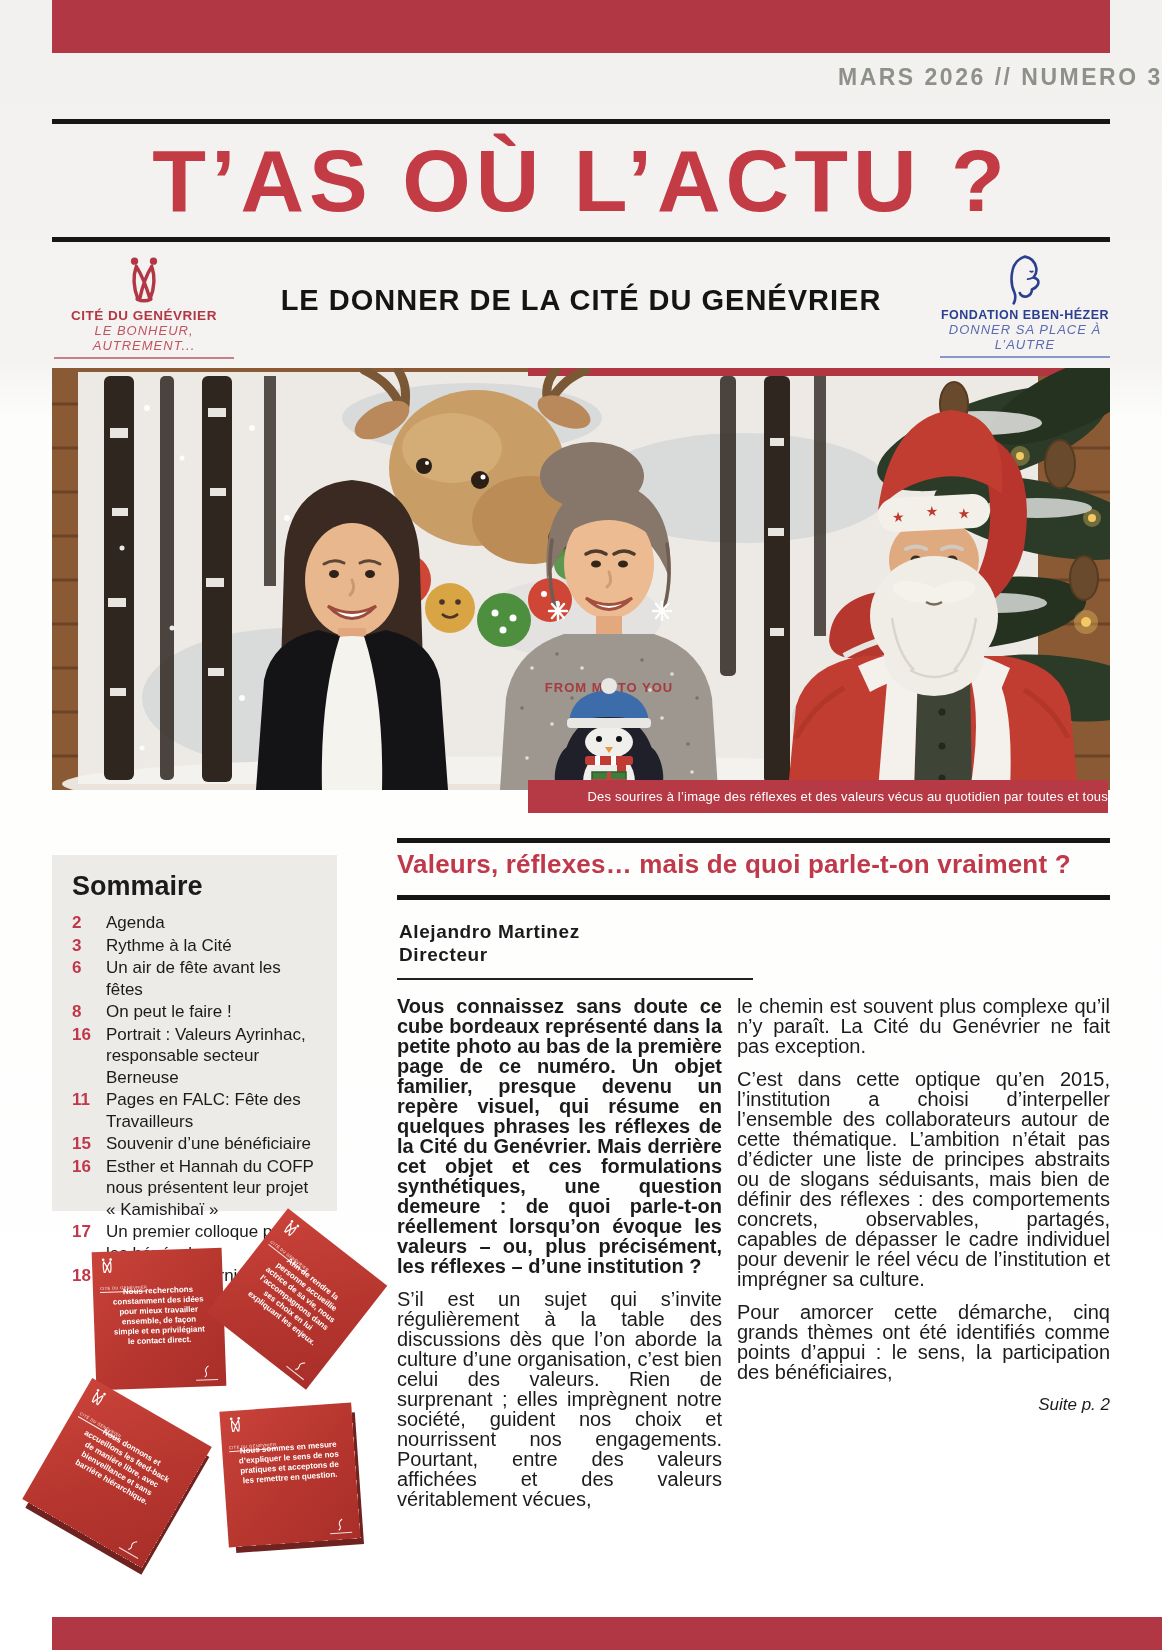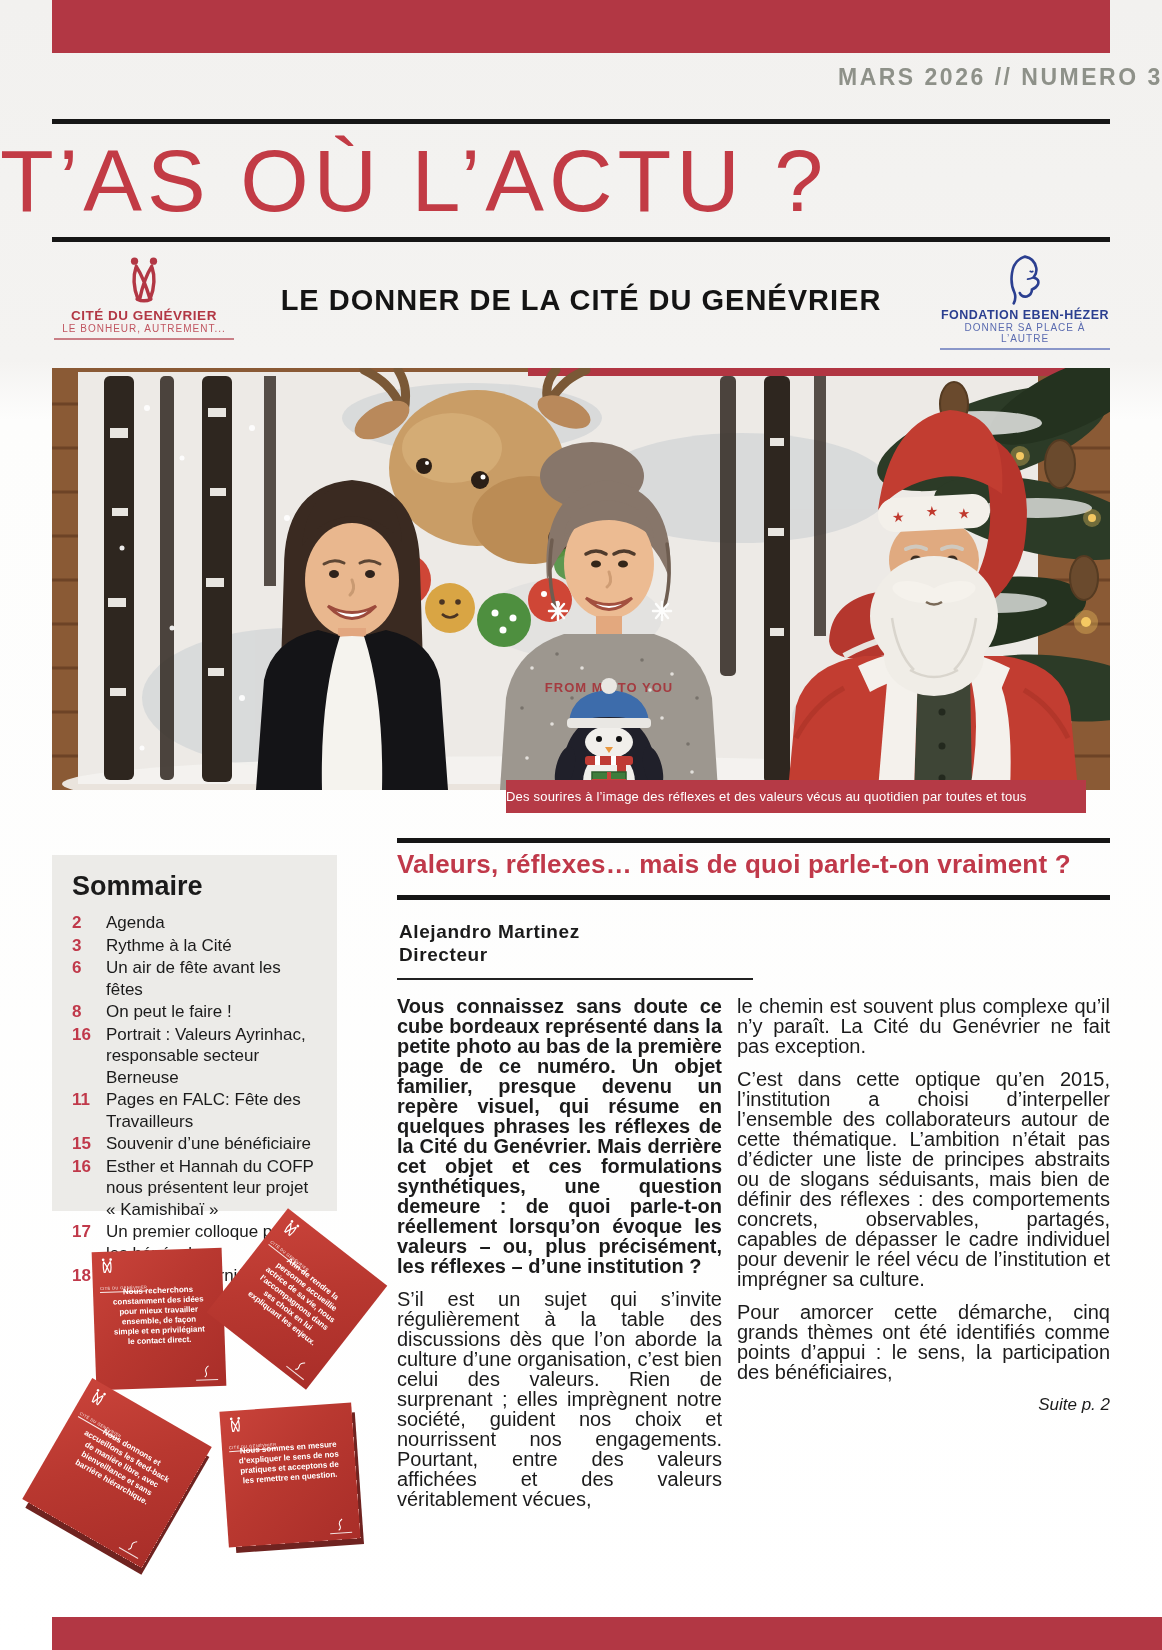--- a/index.html
+++ b/index.html
@@ -7,37 +7,37 @@
         background:linear-gradient(180deg,#f2f1ef 0px,#f4f3f1 360px,#fdfdfc 420px,#ffffff 100%);
         font-family:"Liberation Sans","DejaVu Sans",sans-serif;color:#1b1b1b;}
   .abs{position:absolute;}
   .bar{background:var(--accent,#b23744);}
   .top-bar{left:52px;top:0;width:1058px;height:53px;}
   .bottom-bar{left:52px;top:1617px;width:1110px;height:33px;}
   .issue-line{left:16px;top:64px;width:100%;text-align:right;color:var(--issue-gray,#8e9189);
               font-size:23px;font-weight:bold;letter-spacing:2.5px;}
   .rule{left:52px;width:1058px;height:5px;background:#161616;}
   .rule1{top:119px;} .rule2{top:237px;}
-  .masthead{left:0;top:128px;width:100%;height:106px;line-height:106px;
-            color:var(--title-red,#c23b45);font-size:88px;font-weight:400;letter-spacing:5px;}
+  .masthead{left:0;top:128px;width:100%;height:106px;line-height:106px;text-align:center;
+            color:var(--title-red,#c23b45);font-size:88px;font-weight:700;letter-spacing:5px;}
   .logo-row{left:52px;top:252px;width:1058px;height:106px;}
   .logo{position:absolute;text-align:center;}
   .logo-left{left:2px;top:4px;width:180px;}
   .logo-right{right:0px;top:2px;width:170px;}
   .logo svg{display:block;margin:0 auto;}
   .logo .lname{font-weight:bold;letter-spacing:.5px;}
   .logo-left .lname{color:#b23744;font-size:13.5px;margin-top:2px;}
   .logo-right .lname{color:#2b3f90;font-size:12.5px;margin-top:2px;}
-  .logo .ltag{font-size:10px;letter-spacing:1px;padding-bottom:4px;}
+  .logo .ltag{font-size:13px;letter-spacing:1px;padding-bottom:4px;font-style:italic;}
   .logo-left .ltag{color:#c05560;border-bottom:2px solid #c97f86;}
   .logo-right .ltag{color:#5a6bb0;border-bottom:2px solid #8a97c9;}
   .journal-subtitle{left:0;top:284px;width:100%;text-align:center;font-size:29px;font-weight:800;
                     letter-spacing:1px;color:#141414;}
   .photo-wrap{left:52px;top:368px;width:1058px;height:422px;background:#8a5a35;}
-  .photo-caption{left:506px;top:780px;width:580px;height:33px;line-height:33px;text-align:left;
+  .photo-caption{left:528px;top:780px;width:580px;height:33px;line-height:33px;text-align:right;
                  background:#b53a46;color:#ffffff;font-size:13px;letter-spacing:.2px;}
   
   .sommaire{left:52px;top:855px;width:285px;height:356px;background:#ecebe8;box-sizing:border-box;
             padding:16px 16px 10px 20px;}
   .sommaire-title{font-size:27px;font-weight:800;margin:0 0 10px 0;}
   .toc-row{display:flex;gap:9px;font-size:17px;line-height:21.5px;margin-bottom:1px;}
   .toc-num{min-width:25px;color:#c0394a;font-weight:bold;}
   .toc-label{flex:1;}
   
   .cubes{left:52px;top:1235px;width:328px;height:380px;}

